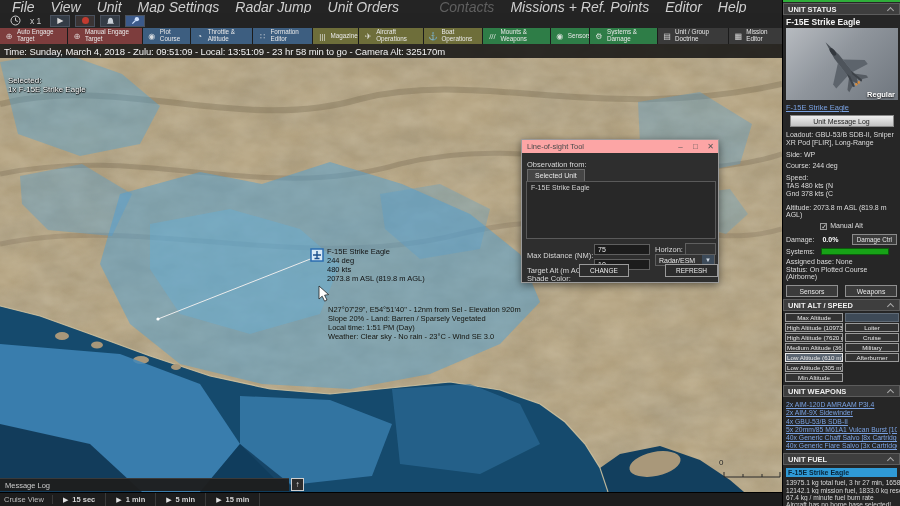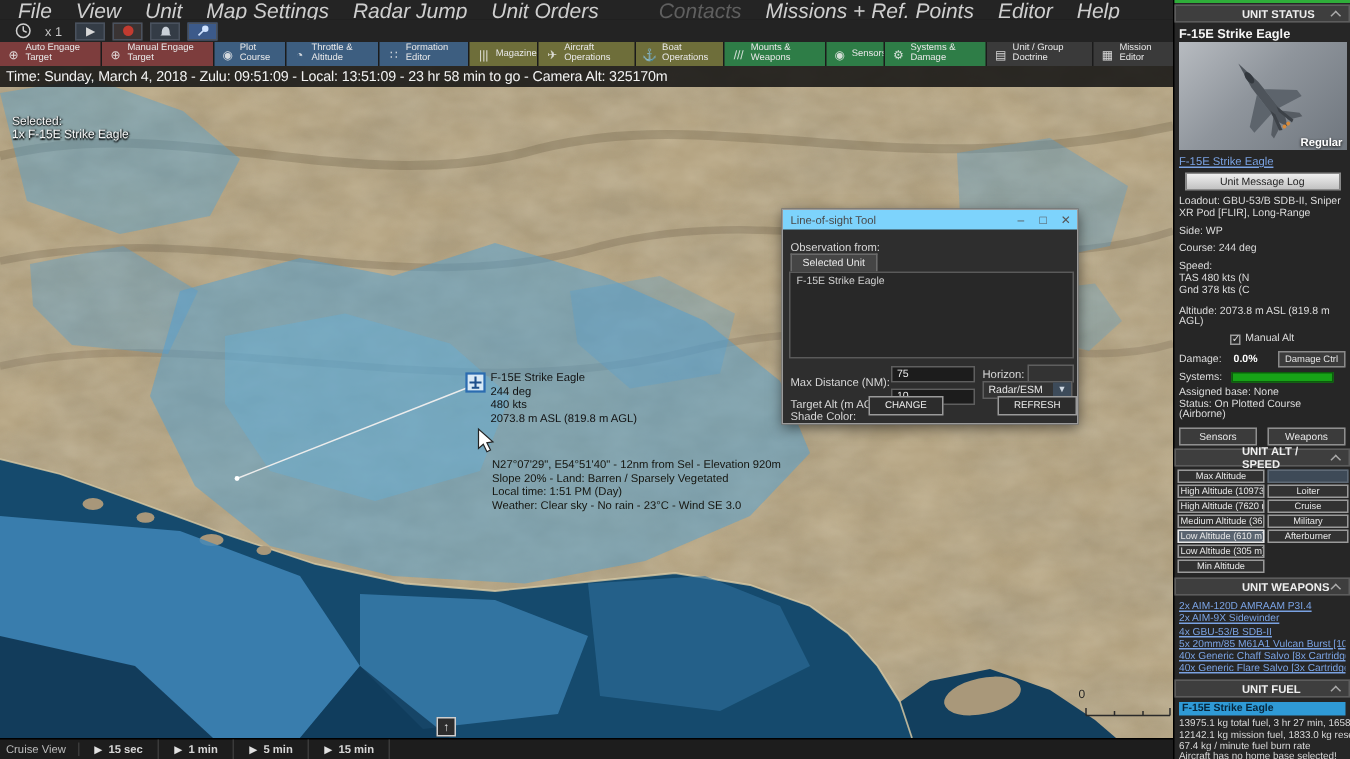--- a/index.html
+++ b/index.html
@@ -53,21 +53,21 @@
   .scale0 { position:absolute; top:414px; left:719px; color:#222; font-size:8px; text-shadow:0 0 2px #cbbd9b; }
   .mlogbar { position:absolute; top:434px; left:0; width:289px; height:13px;
     background:rgba(30,30,30,.96); border-top:1px solid #3a3a3a; display:flex; align-items:center; }
   .mlogbar .mlabel { color:#cccccc; font-size:7.5px; padding-left:5px; }
   .mlogup { position:absolute; top:434px; left:291px; width:13px; height:13px; background:#2c2c2c;
     border:1px solid #cfcfcf; color:#e8e8e8; font-size:8px; line-height:11px; text-align:center; }
 
   
   .dlg { position:absolute; top:139px; left:521px; width:198px; height:144px; z-index:60;
     border:1px solid #9a9a9a; background:#2e2e2e; box-shadow:0 2px 8px rgba(0,0,0,.5); }
-  .dlg .title { height:13px; background:#7dd3fc; display:flex; align-items:center; }
+  .dlg .title { height:13px; background:#fca5a5; display:flex; align-items:center; }
   .dlg .title .t { color:#4a4a4a; font-size:7.5px; padding-left:5px; flex:1; }
   .dlg .title .wb { width:15px; text-align:center; color:#555; font-size:8px; }
   .dlg .lbl { color:#d8d8d8; font-size:7.5px; }
   .obslabel { position:absolute; top:20px; left:5px; }
   .seltab { position:absolute; top:29px; left:5px; background:#454545; border:1px solid #6a6a6a;
     border-bottom:none; color:#e6e6e6; font-size:7px; padding:2px 7px 2px 7px; }
   .unitlist { position:absolute; top:41px; left:4px; width:190px; height:58px; background:#282828;
     border:1px solid #5a5a5a; }
   .unitlist .item { color:#d0d0d0; font-size:7px; padding:2px 4px; }
   .frow1 { position:absolute; top:104px; }
@@ -82,21 +82,21 @@
   .cb { display:inline-block; width:7px; height:7px; border:1px solid #9a9a9a; background:#222;
     vertical-align:middle; margin-right:3px; }
   .dlgbtn { background:#2c2c2c; border:1px solid #9a9a9a; color:#ececec; font-size:6.5px;
     padding:2px 10px; font-family:"Liberation Sans",sans-serif; }
 
   
   .sidebar { position:absolute; top:0; left:782px; width:118px; height:506px; background:#262626;
     border-left:1px solid #000; z-index:40; }
   .greenline { height:2px; background:#2fae3a; }
   .phead { height:12px; background:#3e3e3e; border:1px solid #5c5c5c; display:flex; align-items:center;
-    margin-top:1px;padding-left:40px; }
+    margin-top:1px; }
   .phead .ht { color:#efefef; font-size:7.5px; font-weight:bold; padding-left:4px; flex:1; }
   .phead .chevup { width:5px; height:5px; border-left:1.5px solid #aaa; border-top:1.5px solid #aaa;
     transform:rotate(45deg); margin-right:6px; margin-top:2px; }
   .unitname { color:#f5f5f5; font-size:8.5px; font-weight:bold; padding:2px 3px 1px 3px; }
   .photo { position:relative; margin:0 3px; width:112px; height:72px;
     background:linear-gradient(135deg,#b7bbc0 0%,#8f959c 45%,#6f767e 100%); overflow:hidden; }
   .regular { position:absolute; right:3px; bottom:1px; color:#fff; font-size:7.5px; font-weight:bold;
     text-shadow:0 1px 2px #000; }
   .unitlink { color:#7aa2e2; font-size:7.5px; text-decoration:underline; padding:3px 3px 1px 3px; display:block; }
   .umlbtn { display:block; margin:2px auto 0 auto; width:104px; height:12px;
@@ -225,20 +225,23 @@
 
     <div class="maptext cursorinfo">
       <div>N27°07'29", E54°51'40" - 12nm from Sel - Elevation 920m</div>
       <div>Slope 20% - Land: Barren / Sparsely Vegetated</div>
       <div>Local time: 1:51 PM (Day)</div>
       <div>Weather: Clear sky - No rain - 23°C - Wind SE 3.0</div>
     </div>
 
     <div class="scale0">0</div>
 
+    <div class="mlogbar">
+      <span class="mlabel">Message Log</span>
+    </div>
     <div class="mlogup"><span>↑</span></div>
   </div>
 
   <div class="menubar">
     <span class="mi">File</span>
     <span class="mi">View</span>
     <span class="mi">Unit</span>
     <span class="mi">Map Settings</span>
     <span class="mi">Radar Jump</span>
     <span class="mi">Unit Orders</span>

